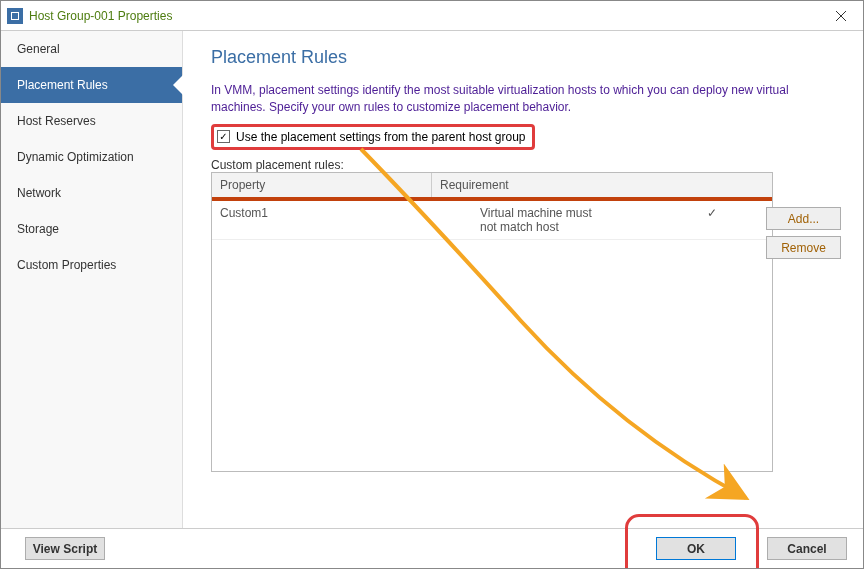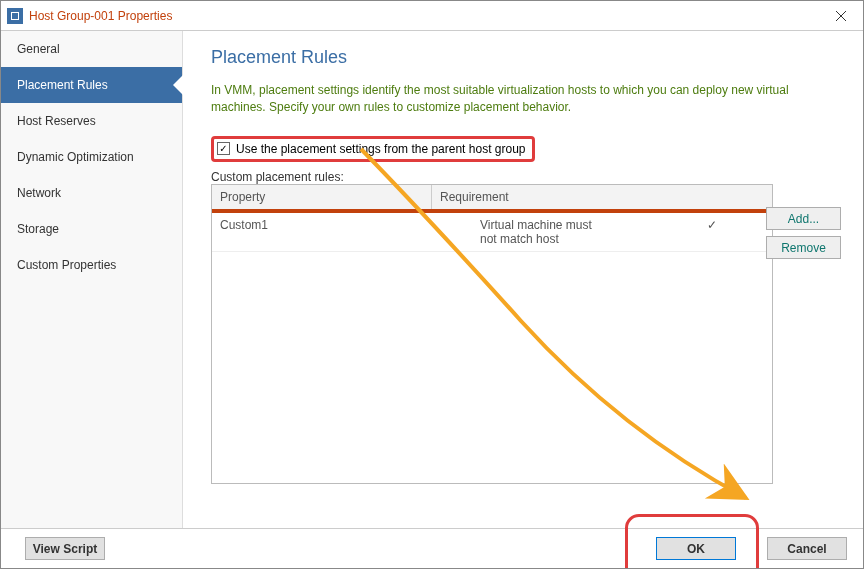--- a/index.html
+++ b/index.html
@@ -1,36 +1,36 @@
 <!DOCTYPE html>
 <html><head>
   <meta charset="utf-8">
   <style>
     * { box-sizing: border-box; margin: 0; padding: 0; font-family: 'Segoe UI', Tahoma, sans-serif; font-size: 12px; }
     body { width: 864px; height: 569px; background: #fff; border: 1px solid #888; position: relative; overflow: hidden; }
     
     .titlebar { height: 30px; display: flex; align-items: center; padding-left: 6px; border-bottom: 1px solid #ccc; }
     .titlebar-icon { width: 16px; height: 16px; background: #3b6ea5; margin-right: 6px; display: flex; align-items: center; justify-content: center; }
     .titlebar-icon-inner { width: 8px; height: 8px; border: 1px solid #fff; }
-    .titlebar-title { flex: 1; color: #c2410c; }
+    .titlebar-title { flex: 1; color: #4d7c0f; }
     .titlebar-close { width: 45px; height: 30px; display: flex; align-items: center; justify-content: center; color: #333; cursor: pointer; }
     
     .body-area { display: flex; height: 498px; }
     
     .sidebar { width: 182px; background: #f8f8f8; border-right: 1px solid #ddd; }
     .sidebar-item { padding: 11px 16px; color: #333; cursor: pointer; position: relative; }
     .sidebar-item.active { background: #3b6ea5; color: #fff; }
     .sidebar-item.active::after {
       content: ''; position: absolute; right: -1px; top: 50%; transform: translateY(-50%);
       width: 0; height: 0; border-top: 10px solid transparent; border-bottom: 10px solid transparent; border-right: 10px solid #fff;
     }
     
     .content { flex: 1; padding: 16px 22px 12px 28px; position: relative; }
     .page-title { font-size: 18px; color: #3b6ea5; font-weight: 400; margin-bottom: 14px; }
-    .description { color: #4d7c0f; line-height: 1.4; margin-bottom: 20px; }
+    .description { color: #4c1d95; line-height: 1.4; margin-bottom: 8px; }
     
     .checkbox-row { display: inline-flex; align-items: center; padding: 3px 6px 3px 3px; border: 3px solid #e03c3c; border-radius: 4px; margin-bottom: 8px; }
     .checkbox { width: 13px; height: 13px; border: 1px solid #666; margin-right: 6px; display: flex; align-items: center; justify-content: center; font-size: 10px; background: #fff; }
     
     .section-label { color: #333; }
     
     .table-container { border: 1px solid #bbb; height: 300px; width: 562px; background: #fff; }
     .table-header { display: flex; background: #f3f3f3; border-bottom: 4px solid #c2410c; }
     .th { padding: 5px 8px; color: #555; border-right: 1px solid #ccc; }
     .th:last-child { border-right: none; }
@@ -38,21 +38,21 @@
     .th-req { flex: 1; }
     .th-block { width: 120px; text-align: left; }
     .table-row { display: flex; border-bottom: 1px solid #eee; gap: 40px; }
     .td { padding: 5px 8px; color: #555; }
     .td-prop { width: 220px; }
     .td-req { flex: 1; }
     .td-block { width: 120px; text-align: center; }
     
     .side-buttons { position: absolute; right: 22px; top: 176px; display: flex; flex-direction: column; gap: 6px; }
     .btn { width: 75px; height: 23px; border: 1px solid #adadad; background: #e1e1e1; color: #333; cursor: pointer; font-size: 12px; }
-    .btn:disabled { color: #0f766e; background: #efefef; cursor: default; }
+    .btn:disabled { color: #a16207; background: #efefef; cursor: default; }
     .btn.primary-border { border: 1px solid #0078d7; }
     
     .footer { height: 40px; border-top: 1px solid #ccc; display: flex; align-items: center; padding: 0 16px; position: absolute; bottom: 0; left: 0; right: 0; background: #fff; }
     .footer-spacer { flex: 1; }
     .footer .btn { margin-left: 8px; width: 80px; font-weight: bold; }
     
     .ok-highlight { display: inline-block; padding: 20px; border: 3px solid #e03c3c; border-radius: 14px; }
     
     .arrow-svg { position: absolute; left: 190px; top: 40px; pointer-events: none; z-index: 5; }
   </style>

